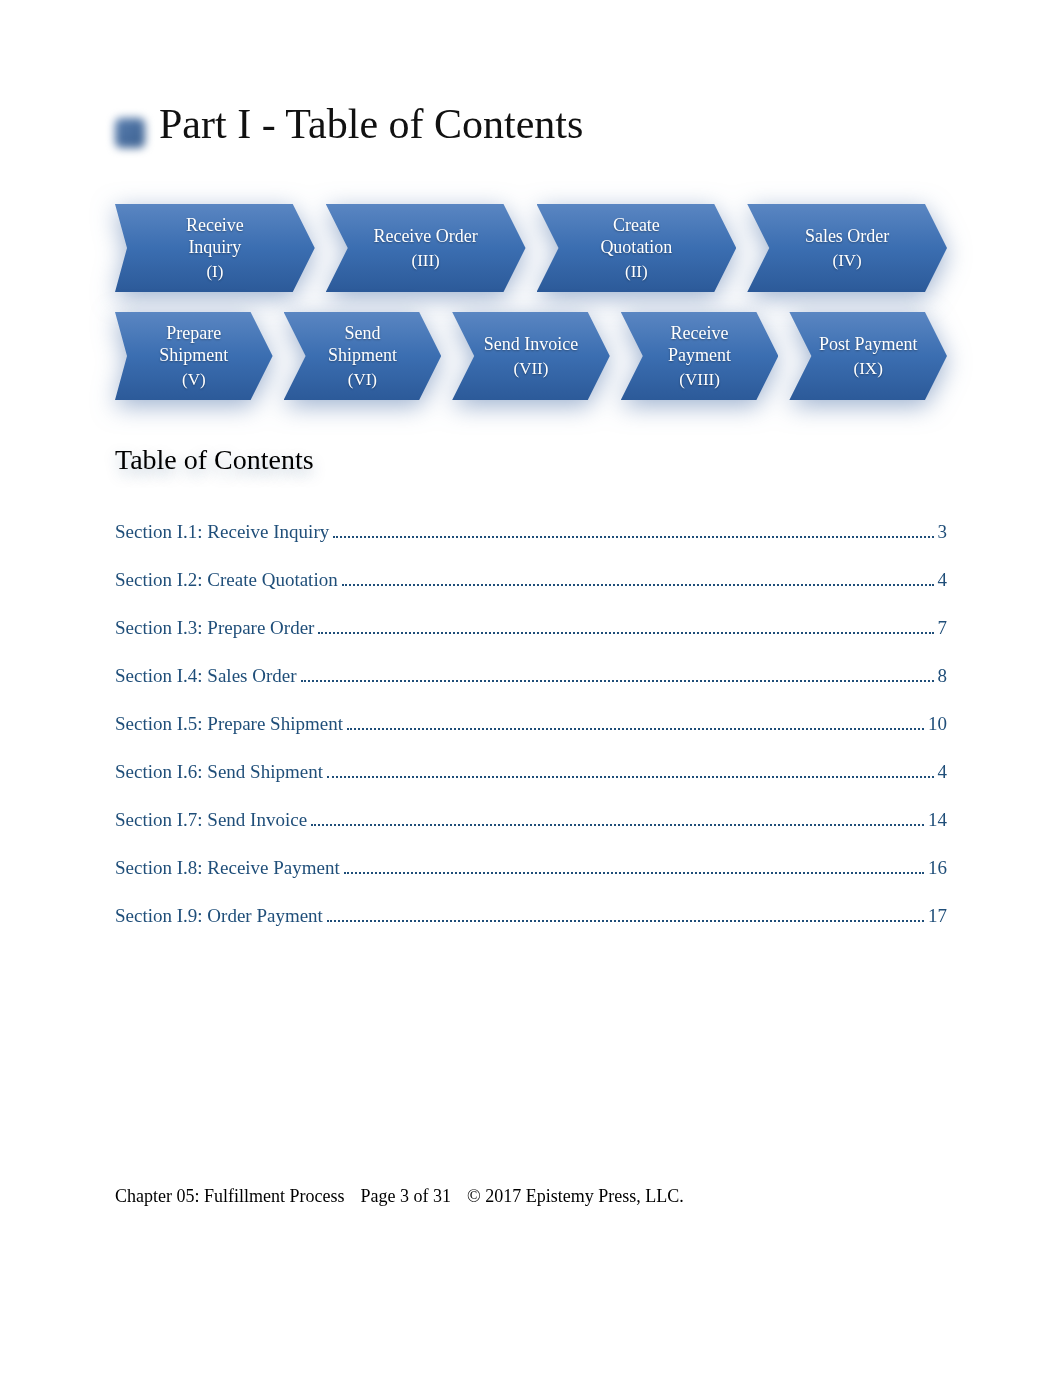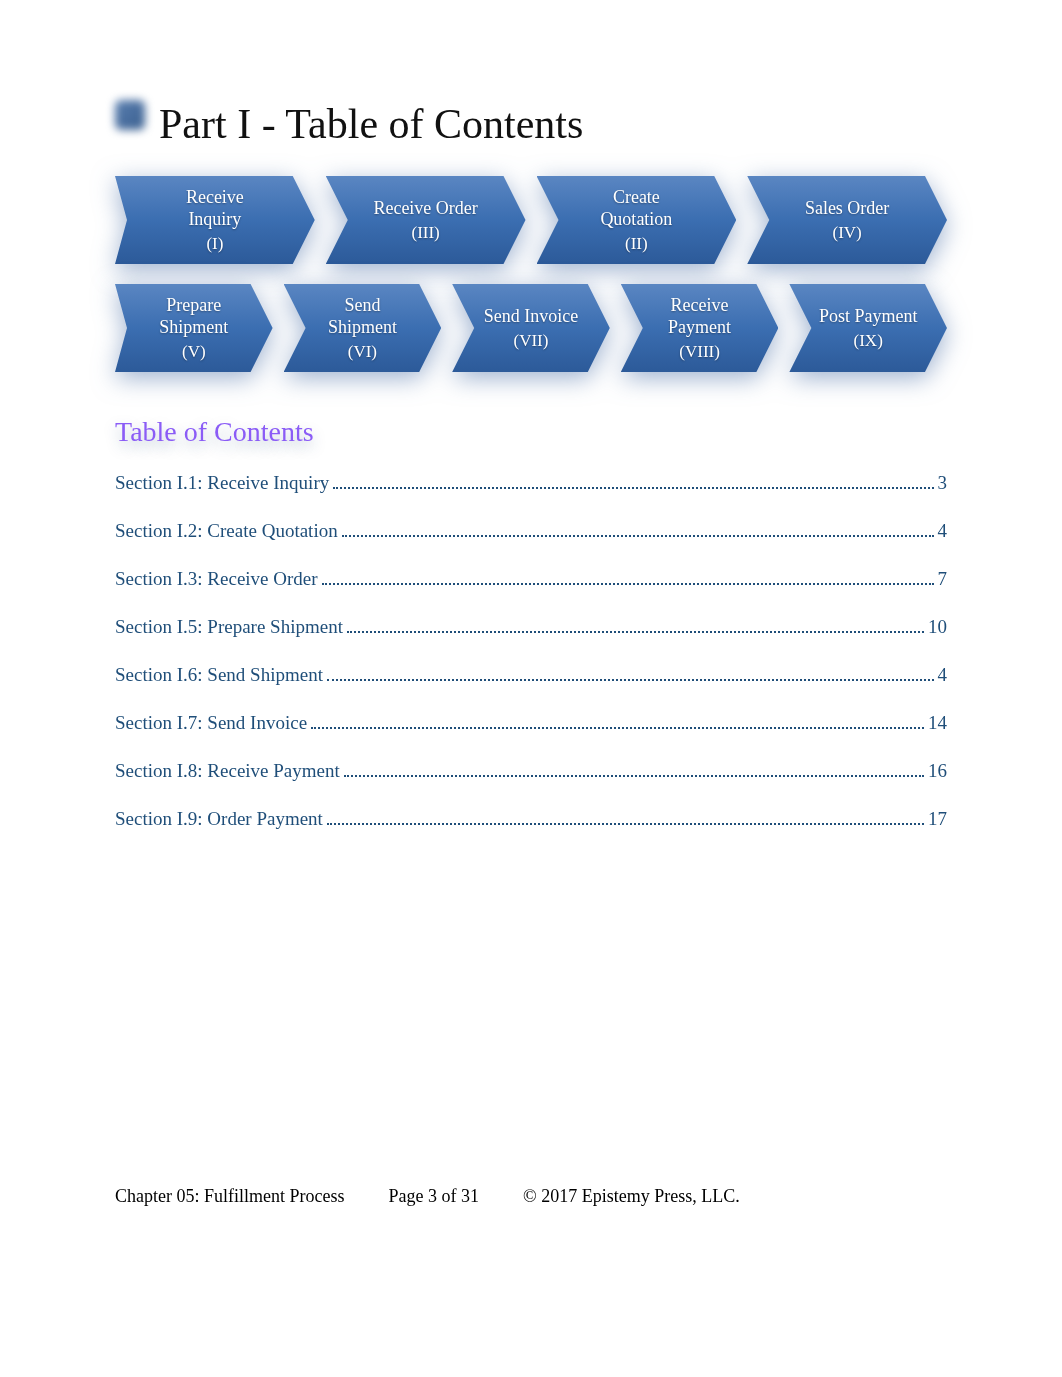--- a/index.html
+++ b/index.html
@@ -1,20 +1,20 @@
 <!DOCTYPE html>
 <html><head>
 <meta charset="utf-8">
 <style>
   * { box-sizing: border-box; margin: 0; padding: 0; }
   html, body { width: 1062px; height: 1377px; background: #ffffff; font-family: "Times New Roman", Times, serif; color: #000; }
   .page { width: 1062px; height: 1377px; position: relative; padding: 100px 115px 0 115px; }
 
   
-  .heading-row { display: flex; align-items: flex-start; gap: 14px; margin-bottom: 28px; }
+  .heading-row { display: flex; align-items: flex-end; gap: 14px; margin-bottom: 56px; }
   .bullet-icon {
     width: 30px; height: 30px; border-radius: 6px;
     background: linear-gradient(135deg, #5a7fb0, #3a5f8f);
     filter: blur(4px);
     flex: 0 0 auto;
   }
   .heading-text { font-size: 42px; font-weight: 400; color: #111; }
 
   
   .process-area { margin: 10px 0 30px 0; }
@@ -35,44 +35,44 @@
     text-shadow: 0 1px 2px rgba(0,0,0,0.35);
   }
   .chevron.first { clip-path: polygon(0 0, calc(100% - 22px) 0, 100% 50%, calc(100% - 22px) 100%, 0 100%, 12px 50%); }
   .chevron .label { white-space: pre-line; }
   .chevron .roman { margin-top: 2px; font-size: 17px; }
 
   
   .toc-heading {
     margin-top: 44px;
     font-size: 28px;
-    color: #8b5cf6;
+    color: #000000;
     text-shadow: 0 6px 14px rgba(31,78,121,0.35);
-    margin-bottom: 24px;
+    margin-bottom: 45px;
   }
 
   
   .toc-list { display: flex; flex-direction: column; gap: 26px; }
   .toc-entry {
     display: flex; align-items: baseline; width: 100%;
     font-size: 19px; color: #1f4e79;
   }
   .toc-title { white-space: nowrap; }
   .toc-dots {
     flex: 1 1 auto;
     border-bottom: 2px dotted #1f4e79;
     margin: 0 4px 4px 4px;
     height: 0.55em;
   }
   .toc-page { white-space: nowrap; color: #1f4e79; }
 
   
   .footer {
     position: absolute; left: 115px; right: 104px; bottom: 170px;
-    display: flex; gap: 44px; font-size: 18px; color: #000;
+    display: flex; gap: 16px; font-size: 18px; color: #000;
   }
 </style>
 </head>
 <body>
 
 <div class="page">
 
   <div class="heading-row">
     <div class="bullet-icon"></div>
     <div class="heading-text">Part I - Table of Contents</div>
@@ -139,25 +139,30 @@
       <span class="toc-page">3</span>
     </div>
 
     <div class="toc-entry">
       <span class="toc-title">Section I.2: Create Quotation</span>
       <span class="toc-dots"></span>
       <span class="toc-page">4</span>
     </div>
 
     <div class="toc-entry">
-      <span class="toc-title">Section I.3: Receive Order</span>
+      <span class="toc-title">Section I.3: Prepare Order</span>
       <span class="toc-dots"></span>
       <span class="toc-page">7</span>
     </div>
 
+    <div class="toc-entry">
+      <span class="toc-title">Section I.4: Sales Order</span>
+      <span class="toc-dots"></span>
+      <span class="toc-page">8</span>
+    </div>
 
     <div class="toc-entry">
       <span class="toc-title">Section I.5: Prepare Shipment</span>
       <span class="toc-dots"></span>
       <span class="toc-page">10</span>
     </div>
 
     <div class="toc-entry">
       <span class="toc-title">Section I.6: Send Shipment</span>
       <span class="toc-dots"></span>

